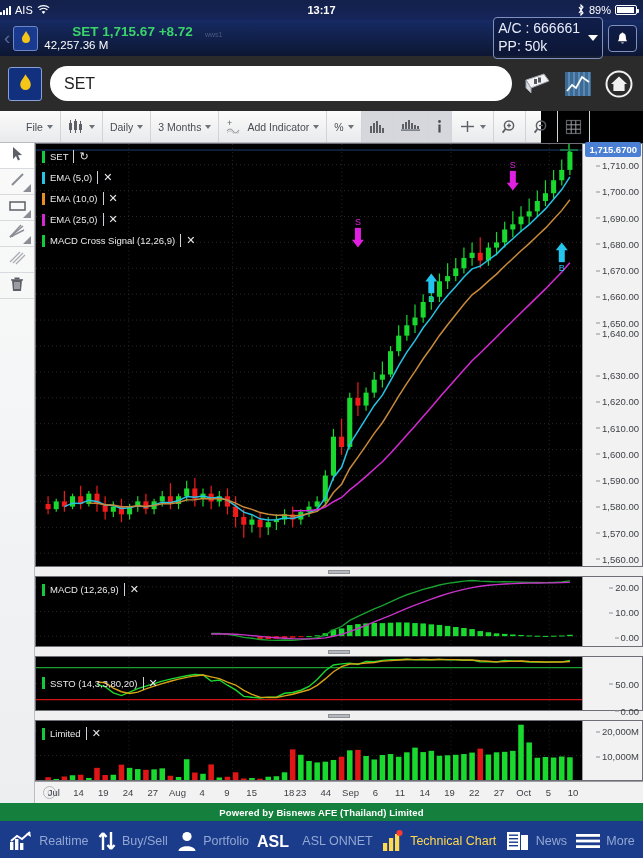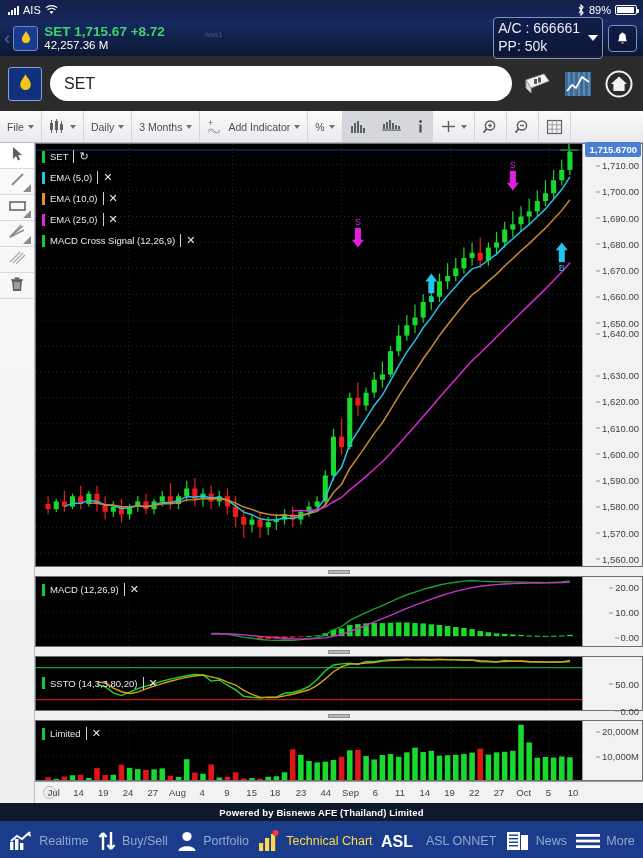--- a/index.html
+++ b/index.html
@@ -10,21 +10,21 @@
     position: relative;
   }
 
   
   #status-bar {
     height: 20px; width: 643px;
     background: linear-gradient(180deg,#13204a 0%,#16255a 100%);
     color:#fff; font-size:11px;
     display:flex; align-items:center; position:relative;
   }
-  #sb-left { display:flex; align-items:center; gap:4px; padding-left:8px; }
+  #sb-left { display:flex; align-items:center; gap:4px; padding-left:0; }
   .sig-bars { display:flex; align-items:flex-end; gap:1px; height:9px; }
   .sig-bars i { width:2px; background:#fff; display:block; border-radius:.5px; }
   .sig-bars i:nth-child(1){height:3px}.sig-bars i:nth-child(2){height:5px}
   .sig-bars i:nth-child(3){height:7px}.sig-bars i:nth-child(4){height:9px}
   #sb-carrier { font-size:11px; }
   #sb-time { position:absolute; left:0; right:0; text-align:center; font-size:11px; font-weight:bold;}
   #sb-right { margin-left:auto; display:flex; align-items:center; gap:4px; padding-right:6px; }
   .batt { width:22px; height:10px; border:1px solid #fff; border-radius:2px; position:relative; }
   .batt::after{content:"";position:absolute;right:-3px;top:2.5px;width:2px;height:4px;background:#fff;border-radius:0 1px 1px 0;}
   .batt i{position:absolute;left:1px;top:1px;bottom:1px;width:85%;background:#fff;display:block;}
@@ -35,21 +35,21 @@
     background: linear-gradient(180deg,#162a63 0%,#0d1733 100%);
     display:flex; align-items:center; position:relative; color:#fff;
   }
   #back-chevron { color:#5a6a95; font-size:19px; padding:0 3px 0 4px; }
   #hdr-logo {
     width:25px;height:25px;background:#1a3a8f;border:1px solid #6d87c6;
     border-radius:3px;display:flex;align-items:center;justify-content:center;flex:none;
   }
   #hdr-logo svg{width:16px;height:16px;}
   #hdr-quote { margin-left:6px; line-height:1.12; }
-  #hdr-sym { font-size:13.5px; color:#3bd46a; font-weight:bold; }
+  #hdr-sym { font-size:13.5px; color:#3bd46a; font-weight:bold;margin-left:28px; }
   #hdr-val { font-size:11.5px; color:#fff; }
   #hdr-wws { position:absolute; left:205px; top:11px; font-size:7px; color:#4a5a85; }
   #hdr-title { position:absolute; left:0; right:0; text-align:center; font-size:14px; color:#2a3c72; }
   #hdr-right { margin-left:auto; display:flex; align-items:center; gap:5px; padding-right:6px; }
   #acct-box {
     border:1px solid #7d90c0; border-radius:4px; padding:2px 4px;
     display:flex; align-items:center; gap:8px; background:rgba(12,22,56,.6);
   }
   #acct-text { font-size:14px; line-height:1.28; color:#e8edfa; }
   .caret-wh { width:0;height:0;border-left:5px solid transparent;border-right:5px solid transparent;border-top:6px solid #fff;}
@@ -66,23 +66,23 @@
     display:flex;align-items:center;justify-content:center;flex:none;}
   #sr-logo svg{width:21px;height:21px;}
   #search-input{
     flex:1;height:35px;border-radius:18px;border:none;background:#fff;
     font-size:16px;padding:0 14px;font-family:"Liberation Sans",sans-serif;color:#222;
   }
   .hdr-ico{width:33px;height:33px;display:flex;align-items:center;justify-content:center;flex:none;}
 
   
   #chart-toolbar{
-    height:32px;width:643px;
+    height:32px;width:541px;
     background:linear-gradient(180deg,#fbfbfb 0%,#e9eaec 100%);
-    border-bottom:1px solid #b9bcc2; display:flex; align-items:stretch;
+    border-bottom:1px solid #b9bcc2; display:flex; align-items:stretch;padding-left:19px;
   }
   .tb-item{
     display:flex;align-items:center;gap:4px;padding:0 7px;
     border-right:1px solid #d2d4d8;font-size:10.5px;color:#4a4d54;white-space:nowrap;
   }
   .tb-item.active{background:#d5d7dc;}
   .caret-dk{width:0;height:0;border-left:3.5px solid transparent;border-right:3.5px solid transparent;border-top:4.5px solid #6f737b;}
   .tb-ico{display:flex;align-items:center;justify-content:center;}
 
   
@@ -118,21 +118,21 @@
   .splitter i{width:22px;height:4px;background:#b6b8bd;border:1px solid #8d9096;display:block;}
 
   
   #xaxis{height:22px;background:#f2f2f3;border-top:1px solid #9a9ca1;position:relative;}
   .xtick{position:absolute;top:5px;transform:translateX(-50%);font-size:9.5px;color:#3d3f44;}
   #copyright{position:absolute;left:8px;top:4px;width:13px;height:13px;border:1px solid #b4b6bb;
     border-radius:50%;color:#b4b6bb;font-size:9px;text-align:center;line-height:11px;}
 
   
   #powered{
-    height:18px;width:643px;background:#0f172a;color:#fff;font-size:9.5px;font-weight:bold;
+    height:18px;width:643px;background:#15803d;color:#fff;font-size:9.5px;font-weight:bold;
     display:flex;align-items:center;justify-content:center;letter-spacing:.1px;
   }
   #tabbar{
     height:40px;width:643px;background:#1b3c8b;display:flex;align-items:center;
     justify-content:space-around;padding:0 4px;
   }
   .tab{display:flex;align-items:center;gap:5px;color:#93a7d4;font-size:12.5px;}
   .tab.active{color:#ffd84d;}
   .tab svg{flex:none;}
 </style>
@@ -147,20 +147,21 @@
         <i></i>
         <i></i>
       </span>
     <span id="sb-carrier">AIS</span>
     <svg width="13" height="10" viewBox="0 0 13 10">
       <path d="M6.5 9 L4.6 6.7 A3 3 0 0 1 8.4 6.7 Z" fill="#fff"></path>
       <path d="M2.6 4.7 A6 6 0 0 1 10.4 4.7" stroke="#fff" stroke-width="1.2" fill="none"></path>
       <path d="M0.9 2.6 A9 9 0 0 1 12.1 2.6" stroke="#fff" stroke-width="1.2" fill="none"></path>
     </svg>
   </div>
+  <div id="sb-time">13:17</div>
   <div id="sb-right">
     <svg width="8" height="12" viewBox="0 0 8 12">
       <path d="M2 3 L6 9 L4 11 L4 1 L6 3 L2 9" stroke="#fff" stroke-width="1.1" fill="none"></path>
     </svg>
     <span>89%</span>
     <span class="batt">
         <i></i>
       </span>
   </div>
 </div>
@@ -842,21 +843,21 @@
       <span id="copyright">c</span>
     <span class="xtick" style="left: 18.8364px;">Jul</span>
         <span class="xtick" style="left: 43.5636px;">14</span>
         <span class="xtick" style="left: 68.2909px;">19</span>
         <span class="xtick" style="left: 93.0182px;">24</span>
         <span class="xtick" style="left: 117.745px;">27</span>
         <span class="xtick" style="left: 142.473px;">Aug</span>
         <span class="xtick" style="left: 167.2px;">4</span>
         <span class="xtick" style="left: 191.927px;">9</span>
         <span class="xtick" style="left: 216.655px;">15</span>
-        <span class="xtick" style="left: 240px;">18</span>
+        <span class="xtick" style="left: 254px;">18</span>
         <span class="xtick" style="left: 266.109px;">23</span>
         <span class="xtick" style="left: 290.836px;">44</span>
         <span class="xtick" style="left: 315.564px;">Sep</span>
         <span class="xtick" style="left: 340.291px;">6</span>
         <span class="xtick" style="left: 365.018px;">11</span>
         <span class="xtick" style="left: 389.745px;">14</span>
         <span class="xtick" style="left: 414.473px;">19</span>
         <span class="xtick" style="left: 439.2px;">22</span>
         <span class="xtick" style="left: 463.927px;">27</span>
         <span class="xtick" style="left: 488.655px;">Oct</span>
@@ -893,40 +894,40 @@
     </div>
     <div class="tab">
       <span style="display: flex; align-items: center;">
         <svg width="22" height="22" viewBox="0 0 22 22">
           <circle cx="11" cy="6.5" r="4.6" fill="#ffffff"></circle>
           <path d="M2.5 21 C2.5 14.5 19.5 14.5 19.5 21 Z" fill="#ffffff"></path>
         </svg>
       </span>
       <span>Portfolio</span>
     </div>
+    <div class="tab">
+      <span style="display: flex; align-items: center;">
+        <svg width="40" height="20" viewBox="0 0 40 20">
+          <text x="0" y="16" font-size="16" font-weight="bold" fill="#ffffff" font-family="sans-serif">ASL</text>
+        </svg>
+      </span>
+      <span>ASL ONNET</span>
+    </div>
     <div class="tab active">
       <span style="display: flex; align-items: center;">
         <svg width="24" height="22" viewBox="0 0 24 22">
           <g fill="#ffd84d">
             <rect x="2" y="13" width="4.2" height="8"></rect>
             <rect x="8" y="8" width="4.2" height="13"></rect>
             <rect x="14" y="4" width="4.2" height="17"></rect>
           </g>
           <circle cx="18.5" cy="3" r="3" fill="#ff3b30"></circle>
         </svg>
       </span>
       <span>Technical Chart</span>
-    </div>
-    <div class="tab">
-      <span style="display: flex; align-items: center;">
-        <svg width="40" height="20" viewBox="0 0 40 20">
-          <text x="0" y="16" font-size="16" font-weight="bold" fill="#ffffff" font-family="sans-serif">ASL</text>
-        </svg>
-      </span>
-      <span>ASL ONNET</span>
     </div>
     <div class="tab">
       <span style="display: flex; align-items: center;">
         <svg width="26" height="22" viewBox="0 0 26 22">
           <rect x="2" y="2" width="13" height="18" fill="#ffffff"></rect>
           <rect x="16" y="5" width="7" height="15" fill="#ffffff"></rect>
           <g fill="#1b3c8b">
             <rect x="4" y="4.5" width="9" height="1.4"></rect>
             <rect x="4" y="8" width="9" height="1.4"></rect>
             <rect x="4" y="11.5" width="9" height="1.4"></rect>

